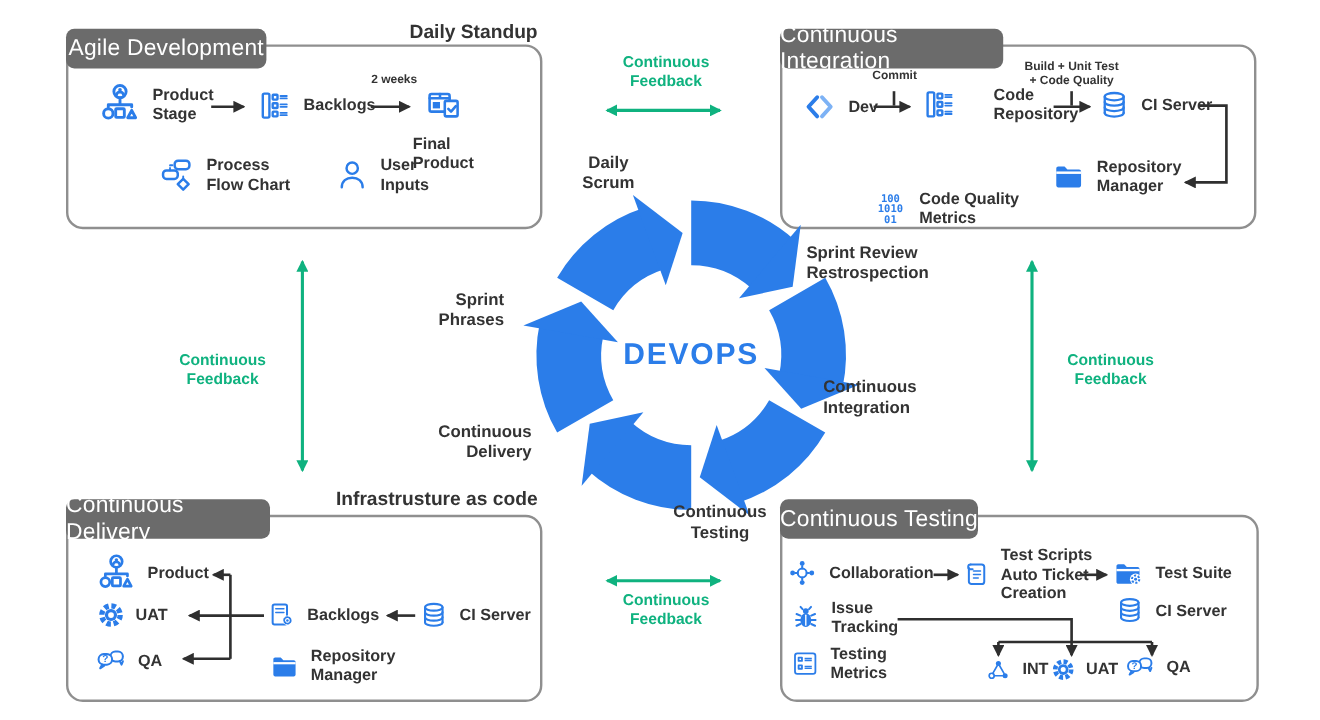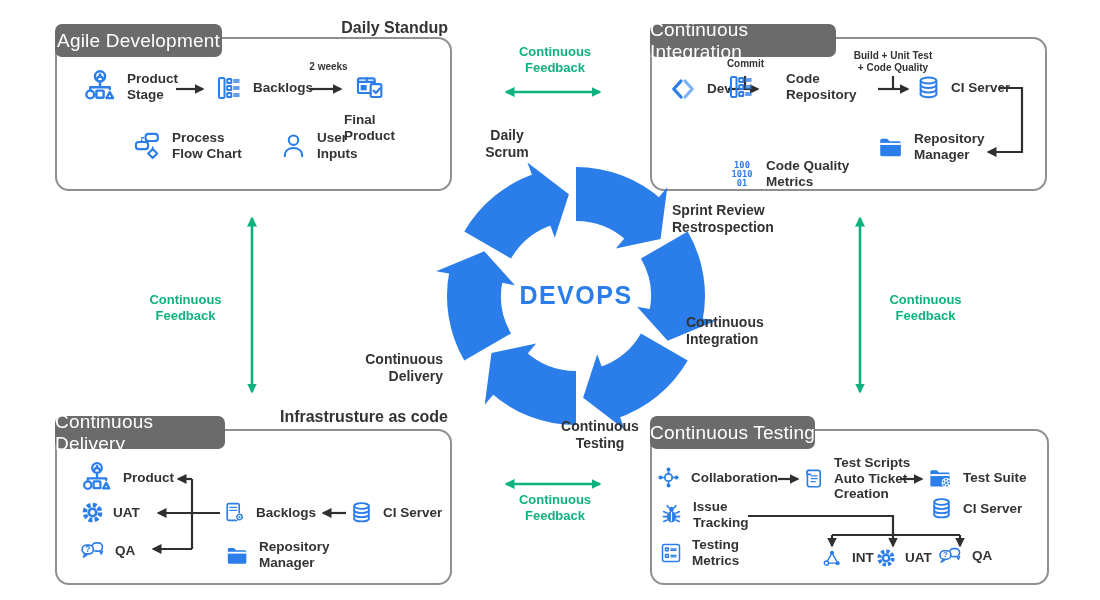--- a/index.html
+++ b/index.html
@@ -306,21 +306,21 @@
 Inputs</div>
   </div>
 
   <div class="item" style="left:668px;top:74px;">
     <svg class="icn" width="30" height="30" viewBox="0 0 24 24">
         <use href="#i-dev"></use>
       </svg>
     <div class="lbl">Dev</div>
   </div>
   <div class="small-lbl center" style="left:718px;top:58px;width:55px;">Commit</div>
-  <div class="item" style="left:726px;top:71px;gap:30px;">
+  <div class="item" style="left:768px;top:71px;gap:30px;">
     <svg class="icn" width="30" height="30" viewBox="0 0 24 24">
         <use href="#i-list"></use>
       </svg>
     <div class="lbl">Code
 Repository</div>
   </div>
   <div class="small-lbl center" style="left:850px;top:50px;width:86px;">Build + Unit Test
 + Code Quality</div>
   <div class="item" style="left:915px;top:74px;">
     <svg class="icn" width="27" height="27" viewBox="0 0 24 24">
@@ -444,20 +444,22 @@
   <div class="center-lbl center" style="left:457px;top:127px;width:100px;">Daily
 Scrum</div>
   <div class="center-lbl" style="left:672px;top:202px;">Sprint Review
 Restrospection</div>
   <div class="center-lbl" style="left:686px;top:314px;">Continuous
 Integration</div>
   <div class="center-lbl center" style="left:545px;top:418px;width:110px;">Continuous
 Testing</div>
   <div class="center-lbl right" style="left:343px;top:351px;width:100px;">Continuous
 Delivery</div>
+  <div class="center-lbl right" style="left:328px;top:241px;width:92px;">Sprint
+Phrases</div>
 
   <div class="fb-lbl" style="left:505px;top:44px;width:100px;">Continuous
 Feedback</div>
   <div class="fb-lbl" style="left:505px;top:492px;width:100px;">Continuous
 Feedback</div>
   <div class="fb-lbl" style="left:138px;top:292px;width:95px;">Continuous
 Feedback</div>
   <div class="fb-lbl" style="left:878px;top:292px;width:95px;">Continuous
 Feedback</div>
 

